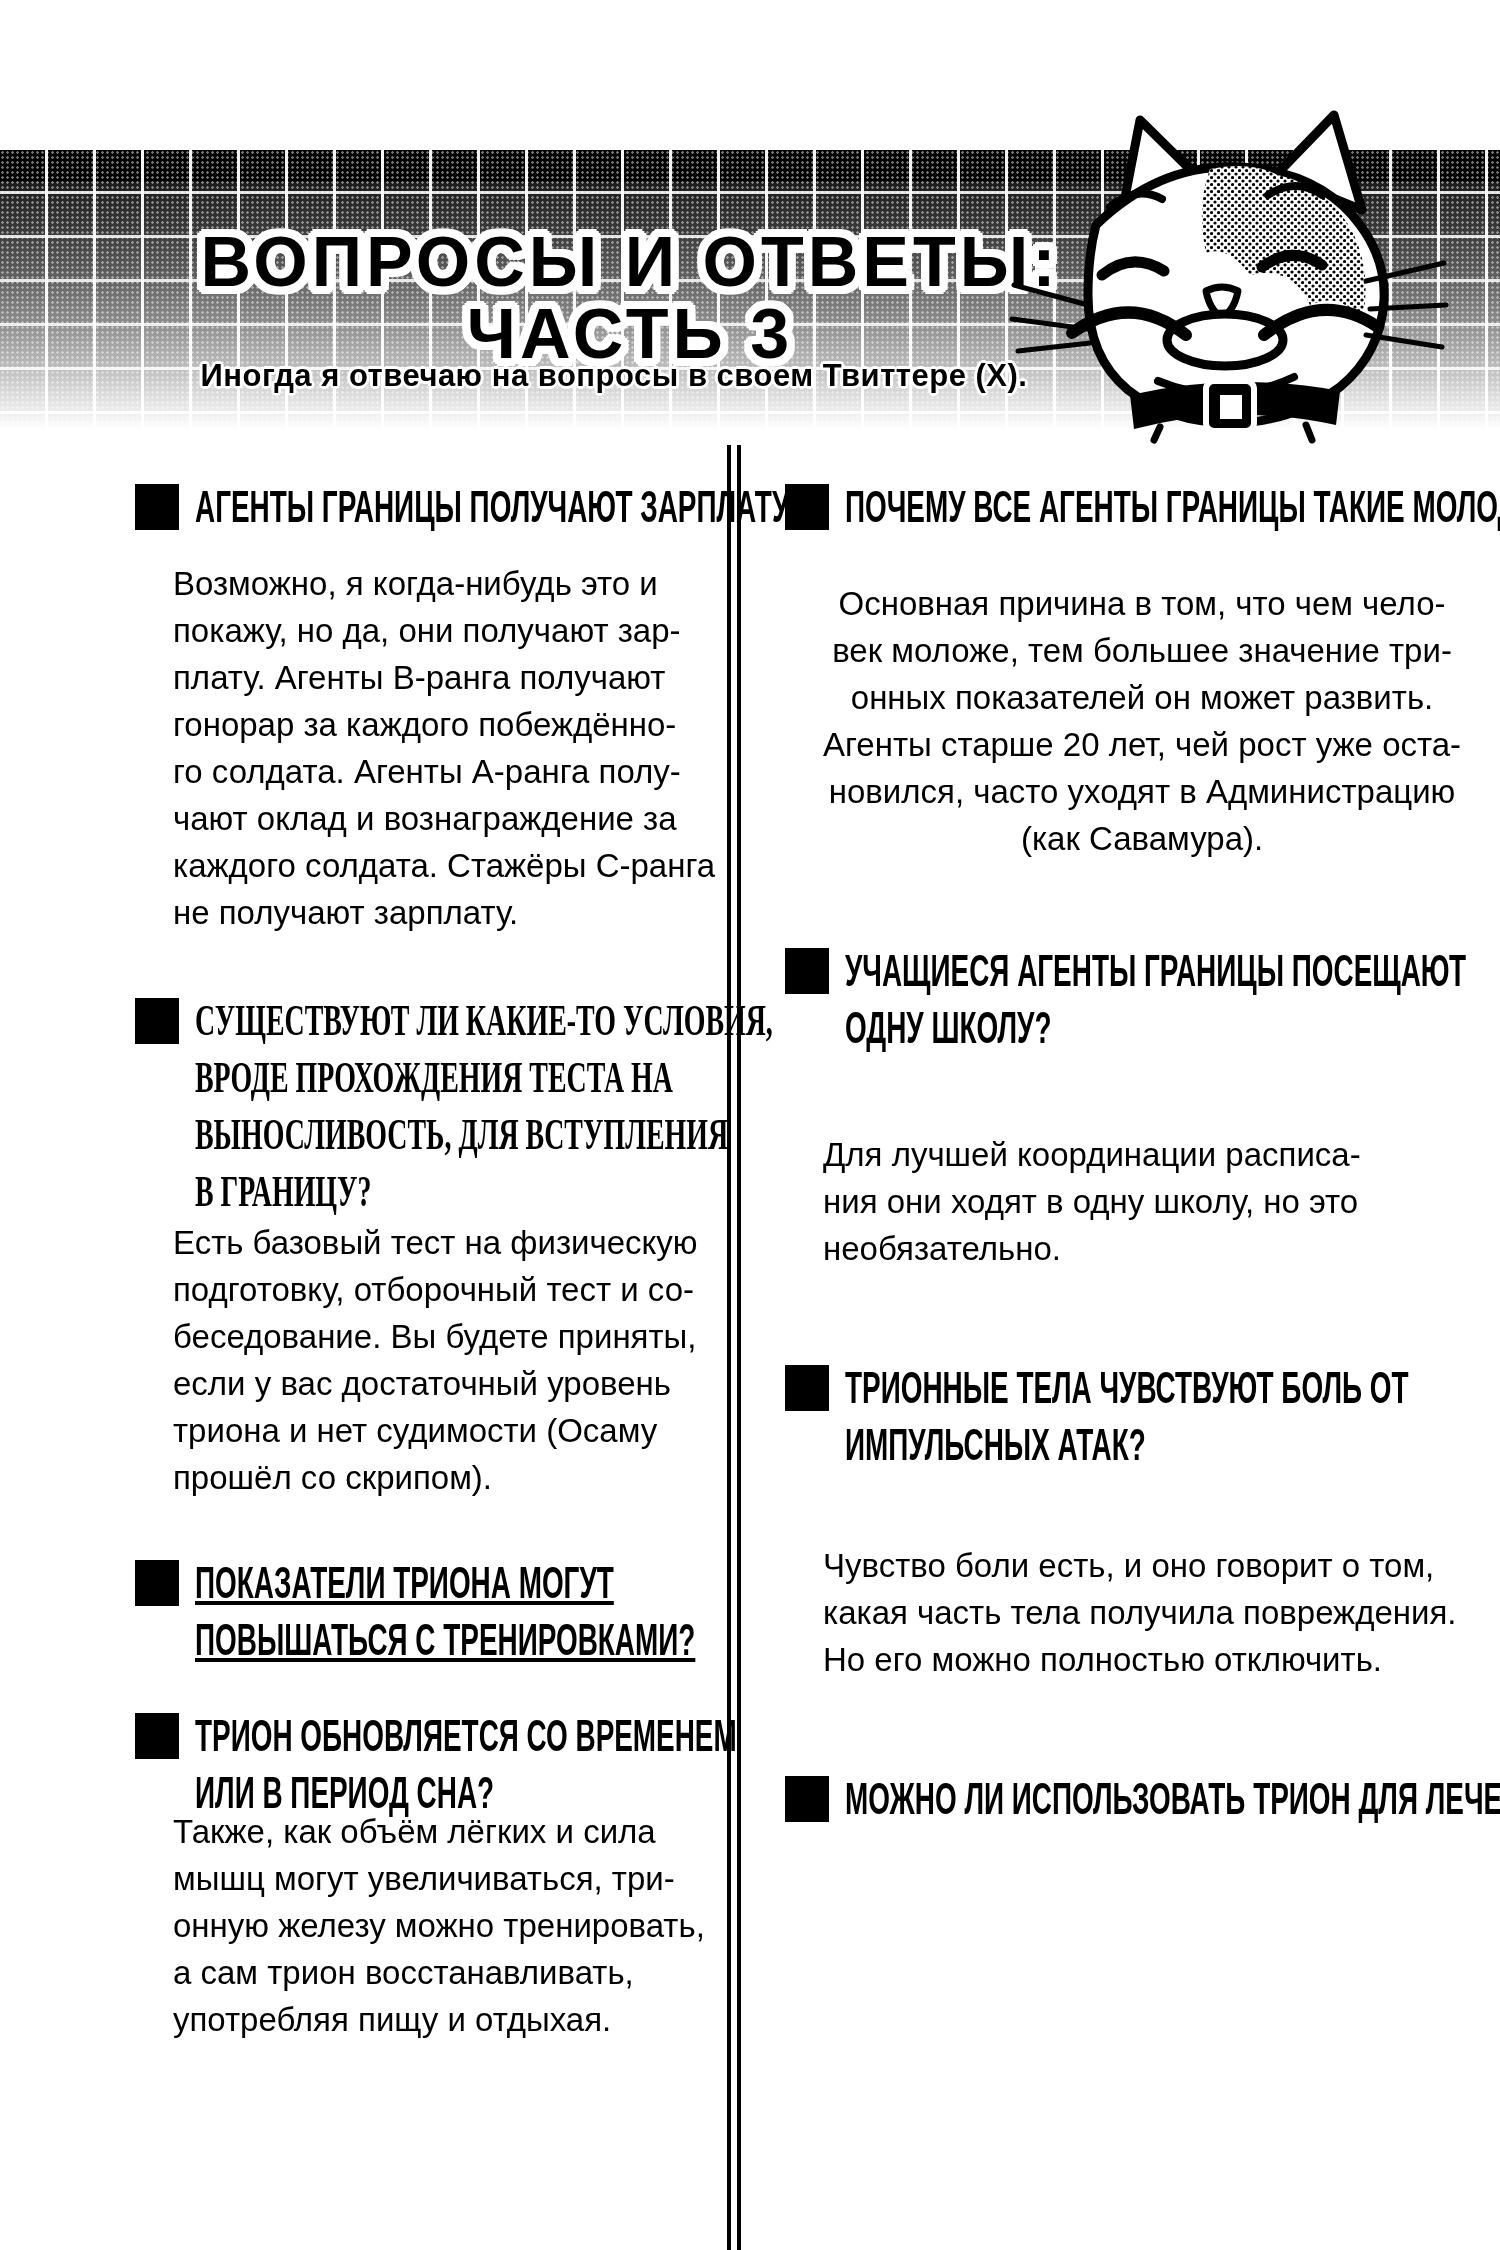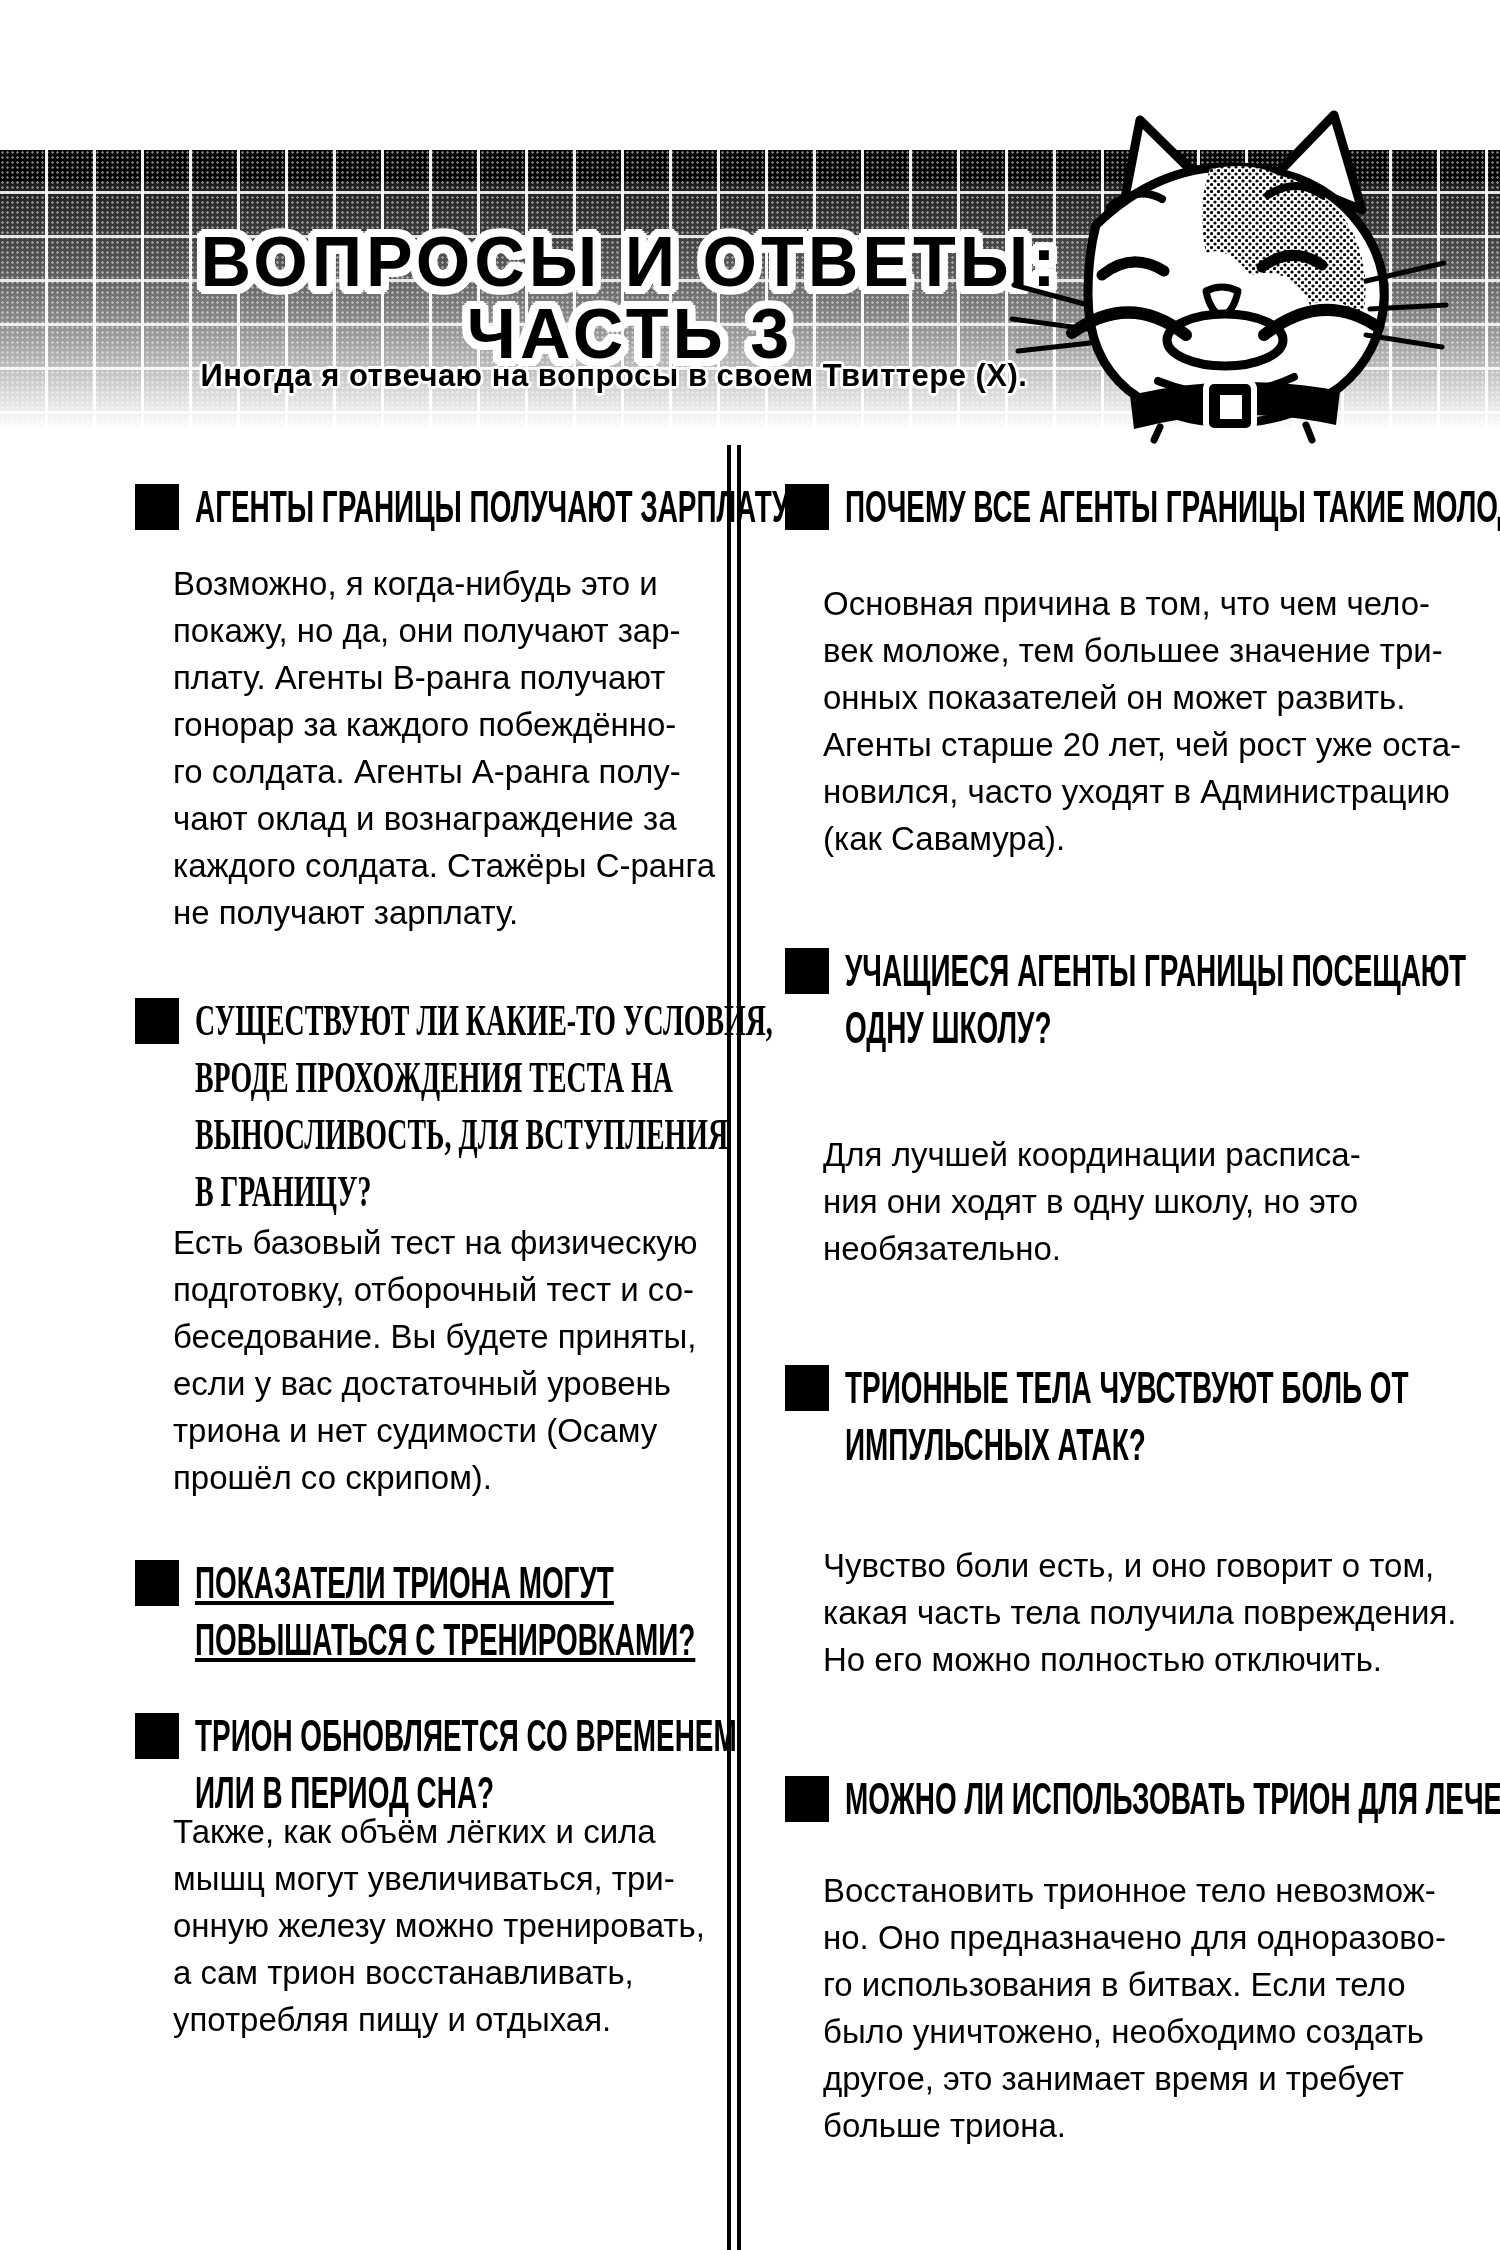--- a/index.html
+++ b/index.html
@@ -135,21 +135,21 @@
   <div class="a" style="left:173px;top:1808px;">Также, как объём лёгких и сила
 мышц могут увеличиваться, три-
 онную железу можно тренировать,
 а сам трион восстанавливать,
 употребляя пищу и отдыхая.</div>
 
   <div class="q" style="left:785px;top:478px;">
     <div class="sq"></div>
     <div class="qt">ПОЧЕМУ ВСЕ АГЕНТЫ ГРАНИЦЫ ТАКИЕ МОЛОДЫЕ?</div>
   </div>
-  <div class="a" style="left:823px;top:580px;">Основная причина в том, что чем чело-
+  <div class="a" style="left:823px;top:580px;text-align:center;">Основная причина в том, что чем чело-
 век моложе, тем большее значение три-
 онных показателей он может развить.
 Агенты старше 20 лет, чей рост уже оста-
 новился, часто уходят в Администрацию
 (как Савамура).</div>
 
   <div class="q" style="left:785px;top:942px;">
     <div class="sq"></div>
     <div class="qt">УЧАЩИЕСЯ АГЕНТЫ ГРАНИЦЫ ПОСЕЩАЮТ
 ОДНУ ШКОЛУ?</div>
@@ -164,20 +164,14 @@
 ИМПУЛЬСНЫХ АТАК?</div>
   </div>
   <div class="a" style="left:823px;top:1542px;">Чувство боли есть, и оно говорит о том,
 какая часть тела получила повреждения.
 Но его можно полностью отключить.</div>
 
   <div class="q" style="left:785px;top:1770px;">
     <div class="sq"></div>
     <div class="qt">МОЖНО ЛИ ИСПОЛЬЗОВАТЬ ТРИОН ДЛЯ ЛЕЧЕНИЯ?</div>
   </div>
-  <div class="a" style="left:823px;top:1867px;">Восстановить трионное тело невозмож-
-но. Оно предназначено для одноразово-
-го использования в битвах. Если тело
-было уничтожено, необходимо создать
-другое, это занимает время и требует
-больше триона.</div>
 
 </div>
 
 </body></html>

